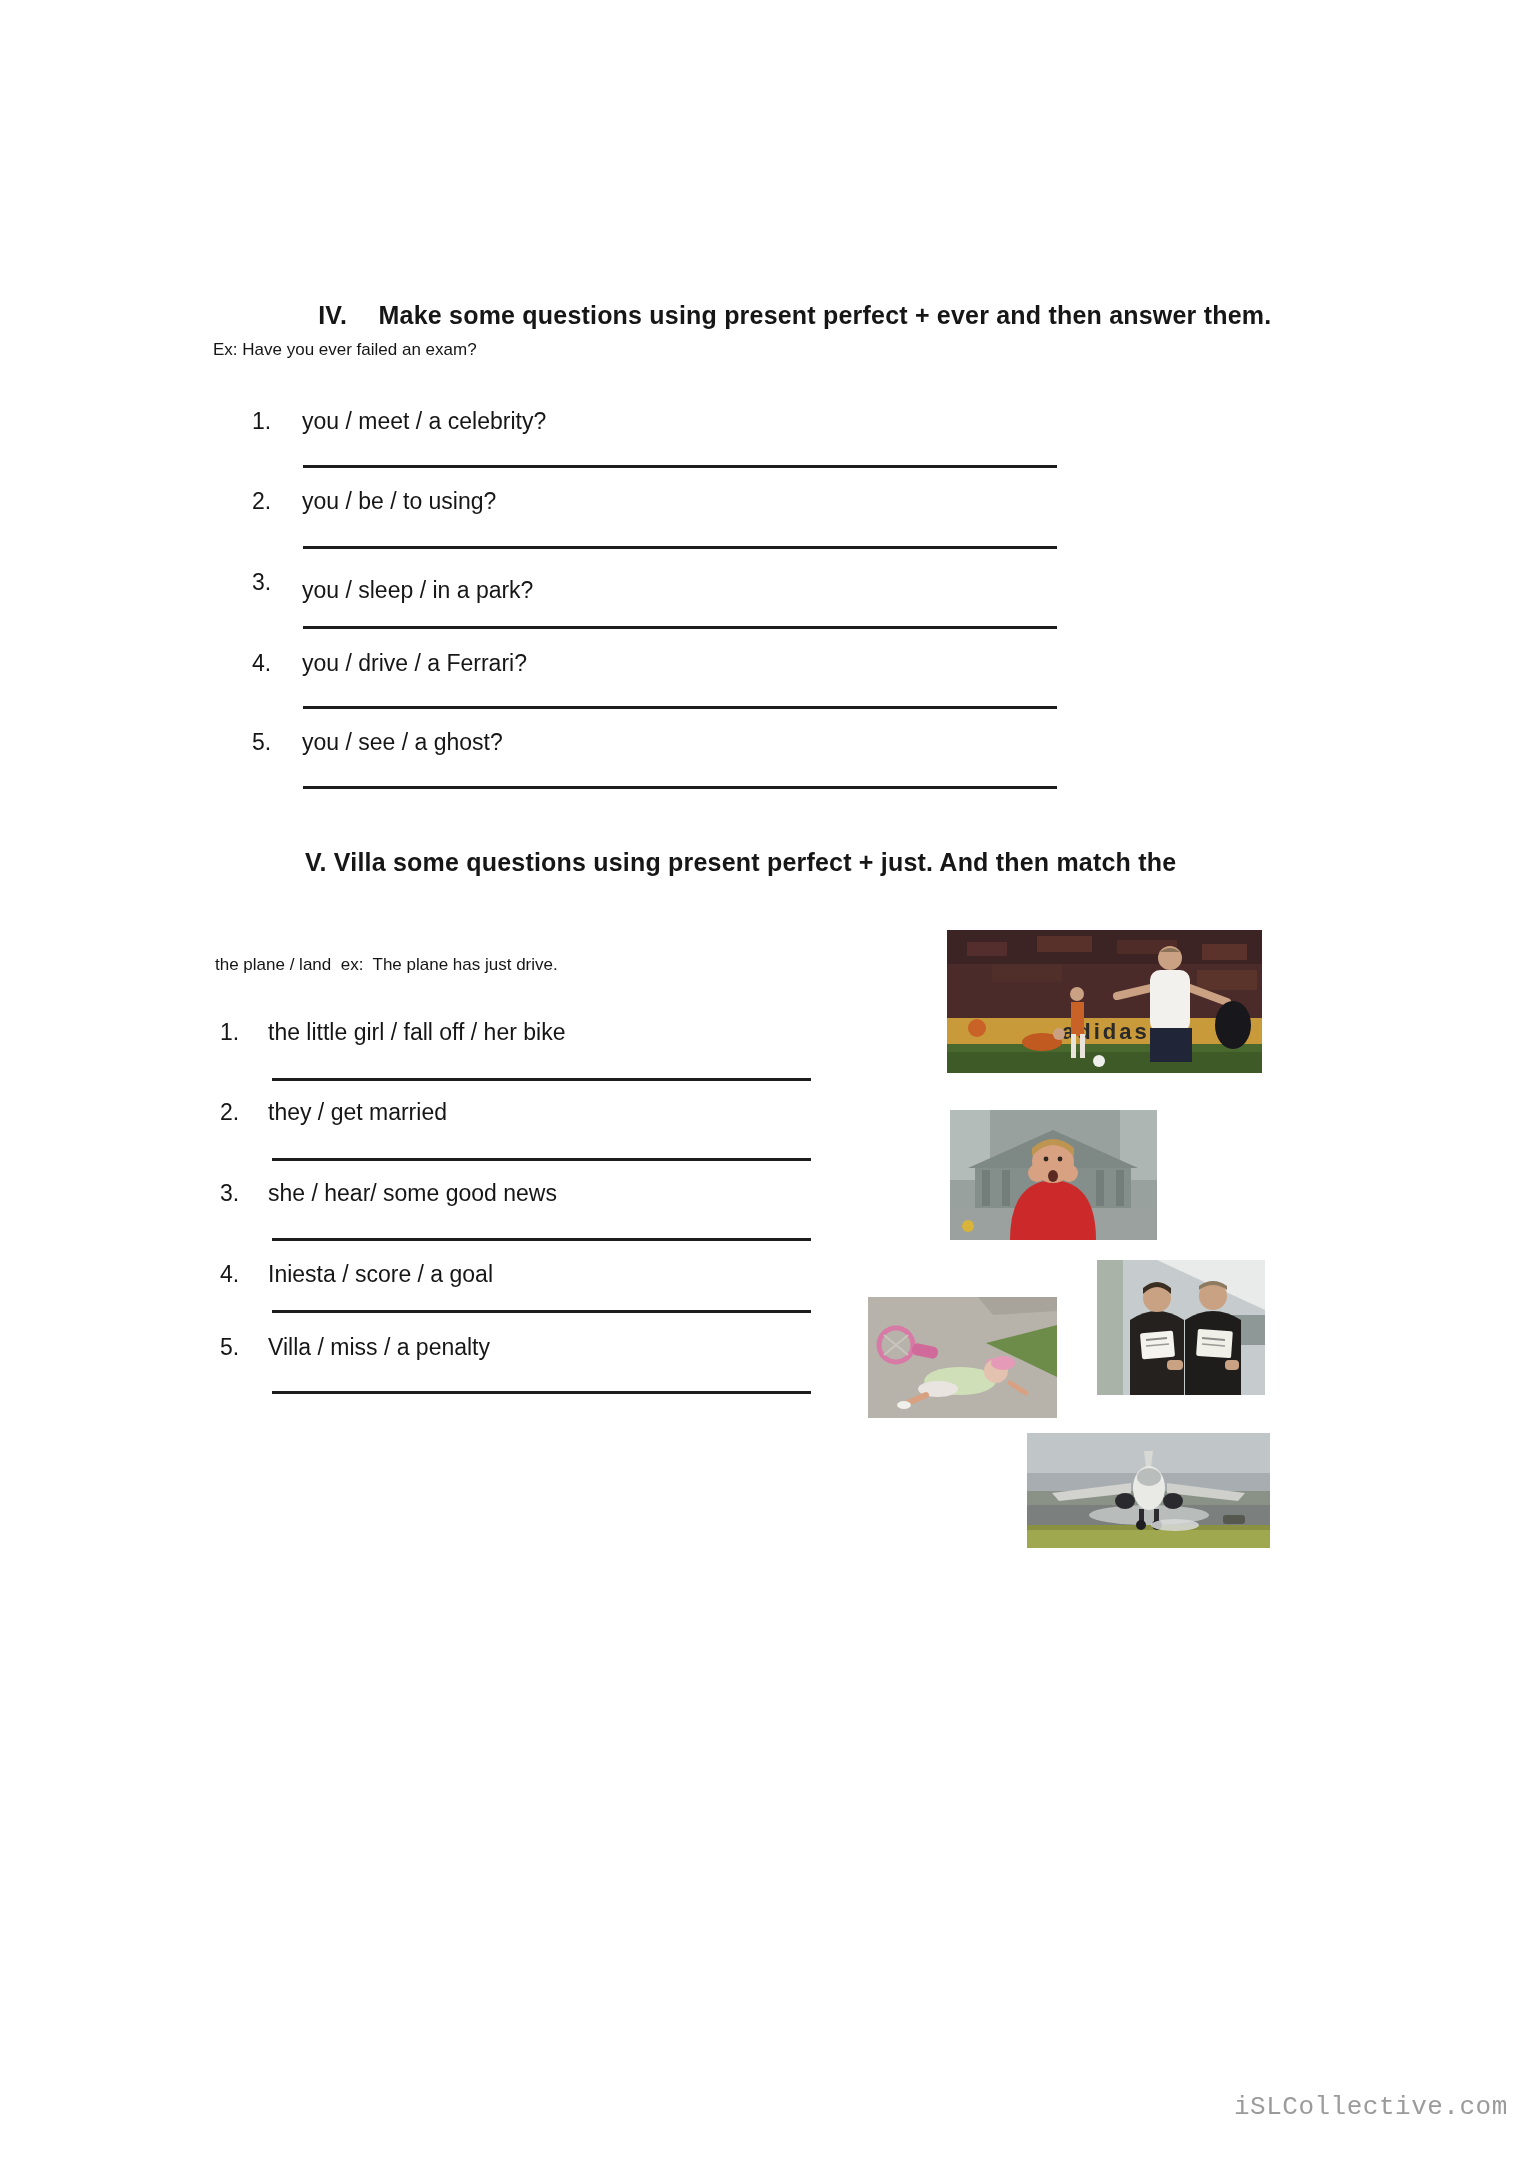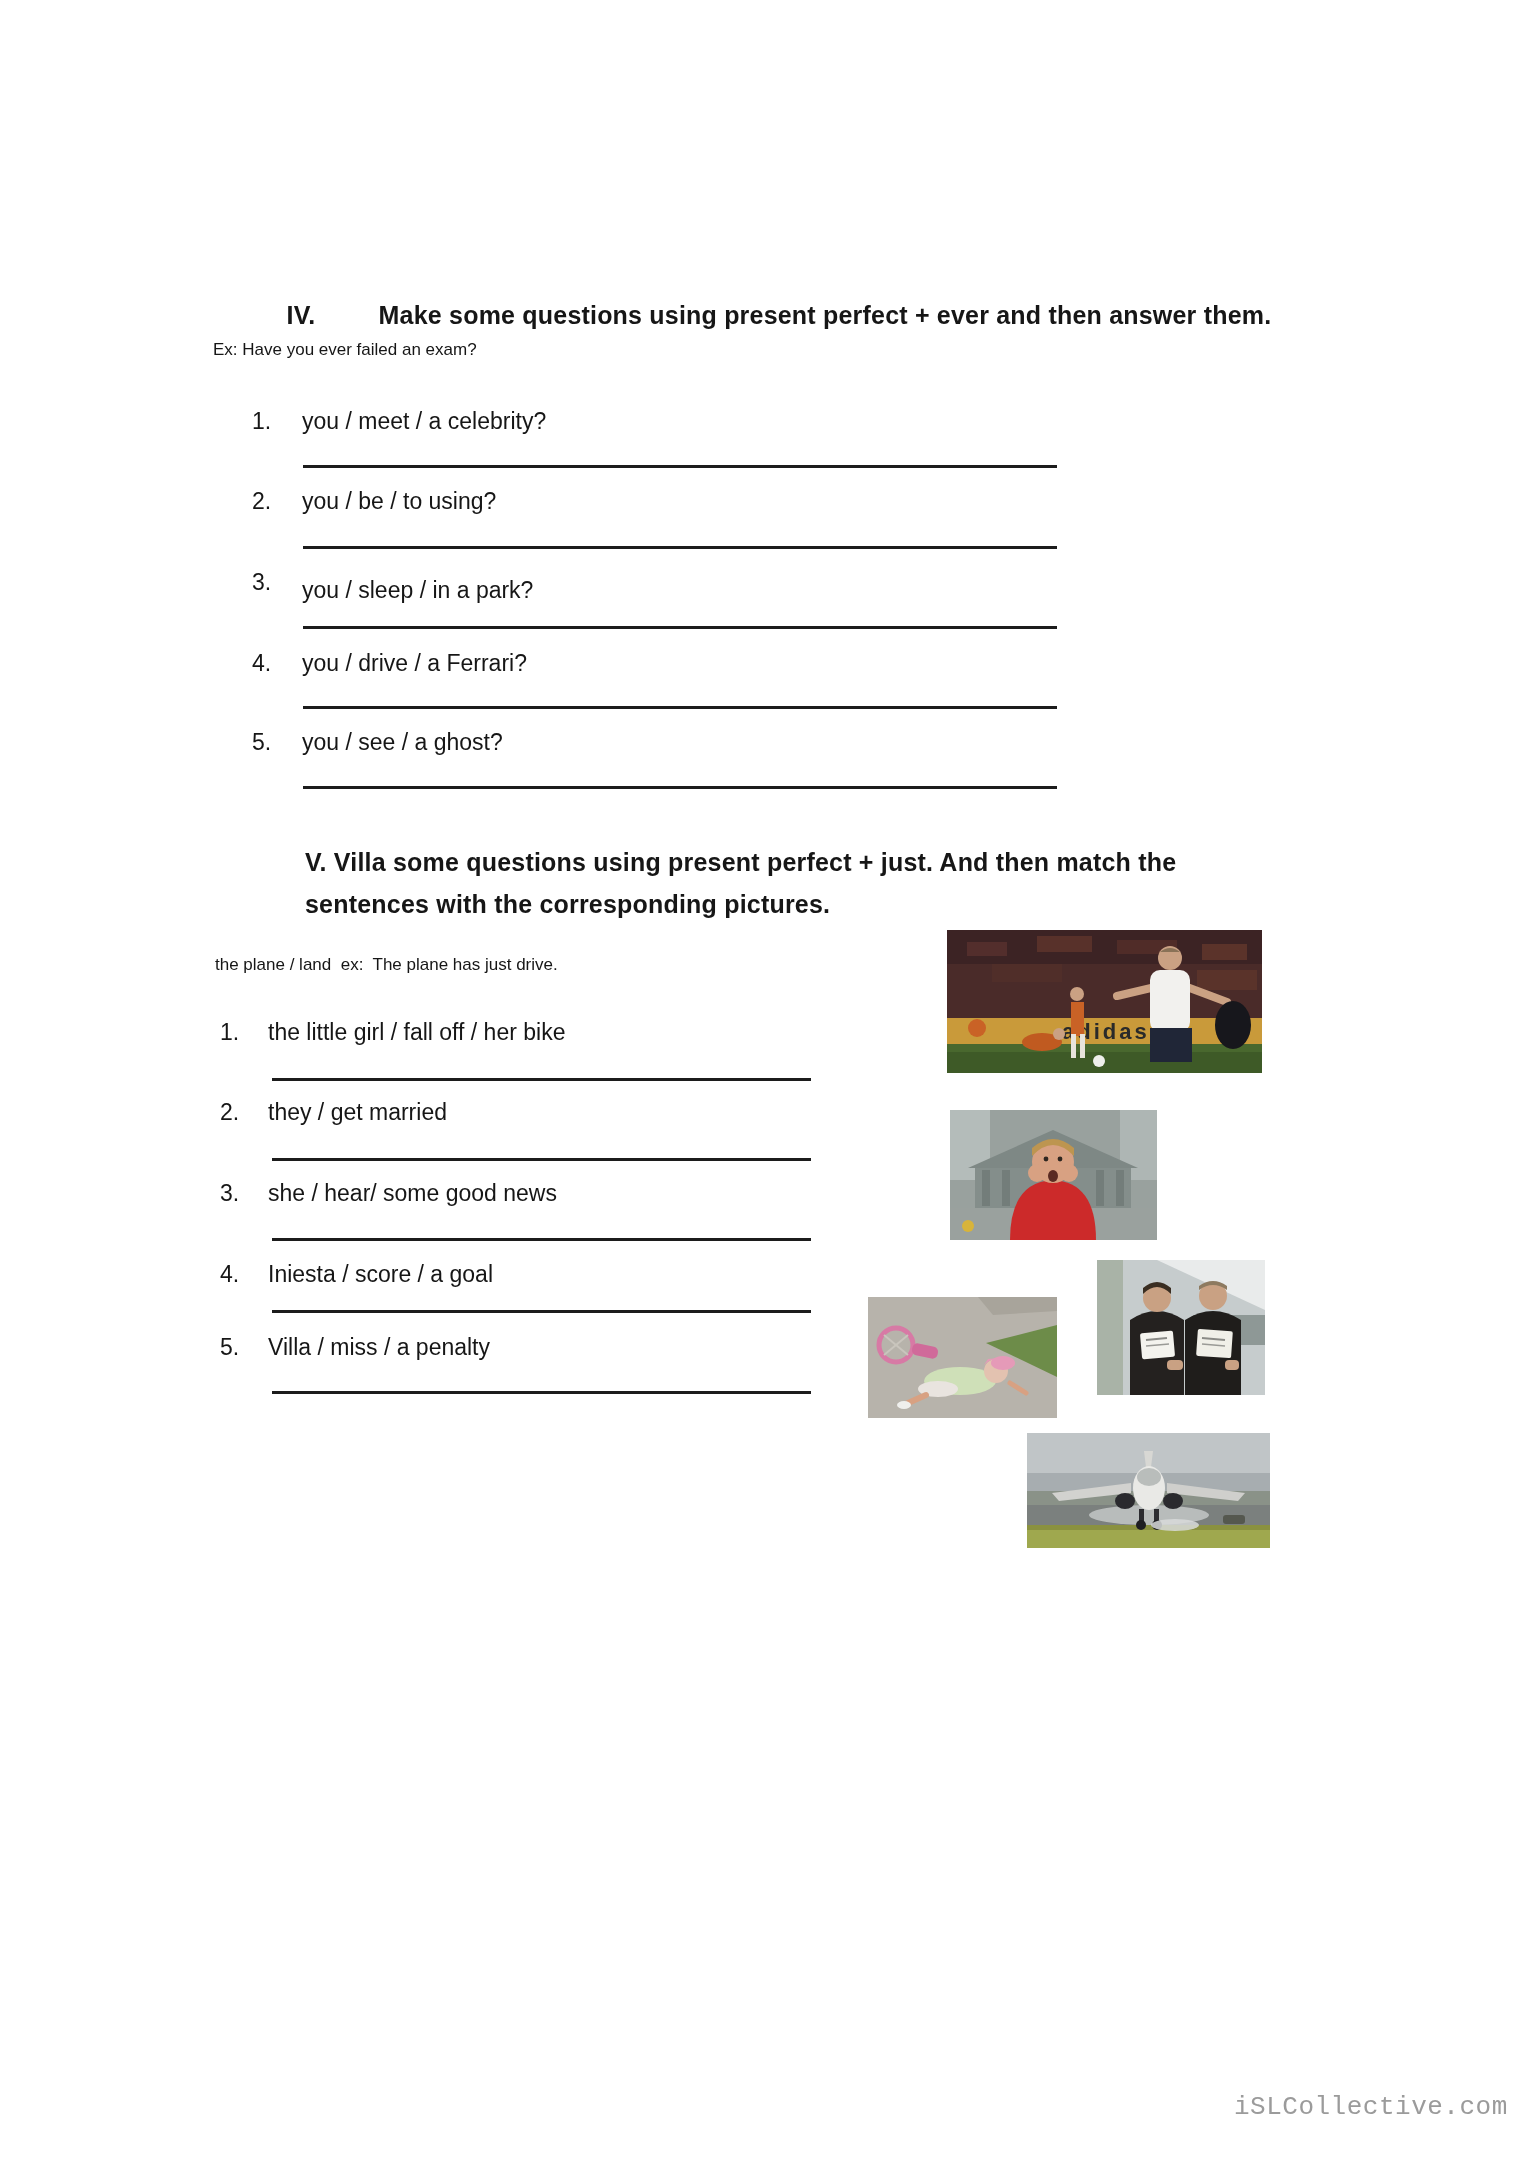--- a/index.html
+++ b/index.html
@@ -19,21 +19,21 @@
   .ansline{position:absolute;height:3px;background:#1c1c1c;}
   .heading-num{display:inline-block;width:92px;}
   .watermark{font-size:26px;color:#9b9b9b;letter-spacing:.5px;font-family:Liberation Mono, monospace;}
   svg{display:block;}
 </style>
 </head>
 <body>
 
 <div class="page">
 
-  <div class="abs h4" style="left:258px;top:272px;">
+  <div class="abs h4" style="left:258px;top:272px;text-align:center;">
     <span class="heading-num">IV.</span><span>Make some questions using present perfect + ever and then answer them.</span>
   </div>
 
   <div class="abs body-txt" style="left:213px;top:340px;">Ex: Have you ever failed an exam?</div>
 
   <span class="item-num" style="left:252px;top:408px;">1.</span>
   <span class="item-txt" style="left:302px;top:408px;">you / meet / a celebrity?</span>
   <div class="ansline" style="left:303px;top:465px;width:754px;"></div>
 
   <span class="item-num" style="left:252px;top:488px;">2.</span>
@@ -46,21 +46,20 @@
 
   <span class="item-num" style="left:252px;top:650px;">4.</span>
   <span class="item-txt" style="left:302px;top:650px;">you / drive / a Ferrari?</span>
   <div class="ansline" style="left:303px;top:706px;width:754px;"></div>
 
   <span class="item-num" style="left:252px;top:729px;">5.</span>
   <span class="item-txt" style="left:302px;top:729px;text-align:right;">you / see / a ghost?</span>
   <div class="ansline" style="left:303px;top:786px;width:754px;"></div>
 
   <div class="abs h4" style="left:305px;top:848px;">V. Villa some questions using present perfect + just. And then match the</div>
-  <div class="abs h4" style="left:305px;top:890px;">sentences with the corresponding pictures.</div>
 
   <div class="abs body-txt" style="left:215px;top:955px;">the plane / land  ex:  The plane has just drive.</div>
 
   <span class="item-num" style="left:220px;top:1019px;">1.</span>
   <span class="item-txt" style="left:268px;top:1019px;">the little girl / fall off / her bike</span>
   <div class="ansline" style="left:272px;top:1078px;width:539px;"></div>
 
   <span class="item-num" style="left:220px;top:1099px;">2.</span>
   <span class="item-txt" style="left:268px;top:1099px;">they / get married</span>
   <div class="ansline" style="left:272px;top:1158px;width:539px;"></div>

